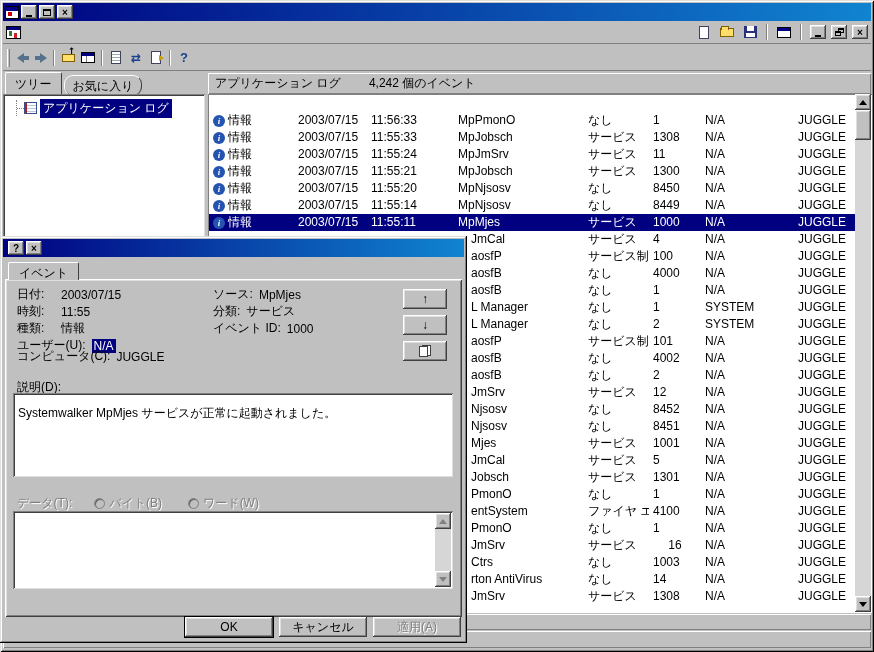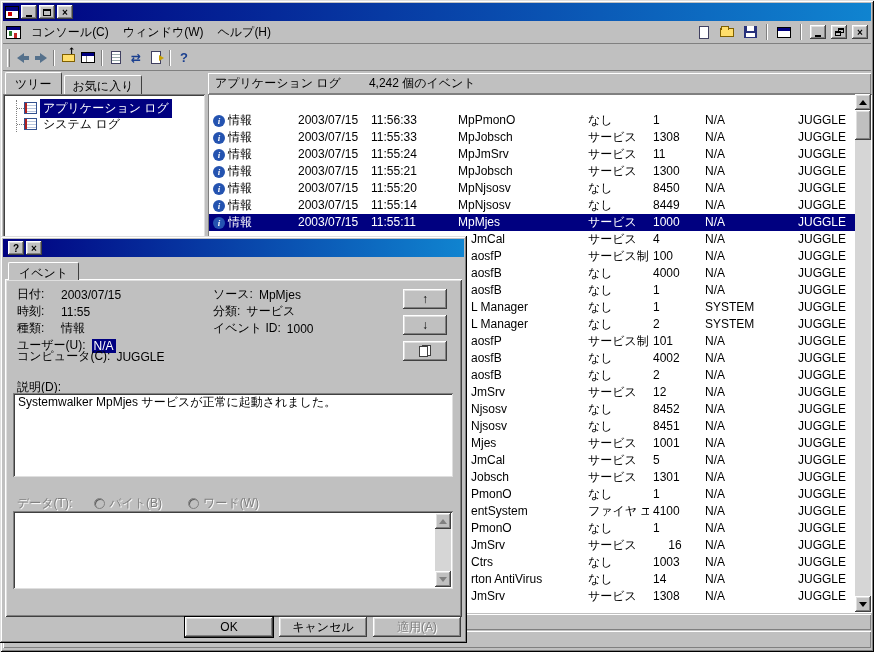--- a/index.html
+++ b/index.html
@@ -65,21 +65,21 @@
   .act-item { padding:4px 8px; white-space:nowrap; }
   .arr { display:flex; align-items:center; margin:0 3px; flex:none; }
   .arr .head-l { width:0; height:0; border-top:5px solid transparent; border-bottom:5px solid transparent; border-right:7px solid #55718c; }
   .arr .head-r { width:0; height:0; border-top:5px solid transparent; border-bottom:5px solid transparent; border-left:7px solid #55718c; }
   .arr .tail { width:5px; height:4px; background:#55718c; }
 
   
   .tabband { position:absolute; left:3px; top:72px; width:868px; height:22px; }
   .tab { position:relative; display:inline-block; padding:3px 9px 2px; background:#c0c0c0; margin-left:2px;
     border-top:1px solid #fff; border-left:1px solid #fff; border-right:1px solid #404040; border-radius:2px 2px 0 0; }
-  .tab.inactive { padding:2px 8px 1px; top:2px; background:#c0c0c0; box-shadow:inset 0 -1px #808080; }
+  .tab.inactive { padding:2px 8px 1px; top:2px; background:#c0c0c0; box-shadow:inset 0 -1px #808080;border-radius:9px; }
   .descbar { position:absolute; left:205px; top:1px; width:663px; height:21px; background:#c0c0c0;
     box-shadow: inset 1px 1px #fff, inset -1px -1px #808080; display:flex; align-items:center; padding:0 7px; }
   .descbar .cnt { margin-left:28px; }
 
   
   .tree-panel { position:absolute; left:3px; top:94px; width:202px; height:519px; background:#fff;
     box-shadow: inset 1px 1px #808080, inset -1px -1px #dfdfdf, inset 2px 2px #404040, inset -2px -2px #fff; padding:6px 2px 2px 4px; }
   .trow { height:16px; display:flex; align-items:center; white-space:nowrap; }
   .trow .lbl { padding:1px 3px; margin-left:3px; }
   .trow.selected .lbl { background:#000080; color:#fff; }
@@ -138,21 +138,21 @@
   .f-line .l1 { flex:0 0 44px; } .f-line .v1 { flex:0 0 152px; }
   .f-line .l2 { margin-right:6px; } 
   .sel-val { background:#000080; color:#fff; padding:0 2px; }
   .navbtn { position:absolute; left:398px; width:44px; height:20px; background:#c0c0c0; border:none; font:12px "Liberation Sans",sans-serif;
     box-shadow: inset -1px -1px #404040, inset 1px 1px #fff, inset -2px -2px #808080, inset 2px 2px #dfdfdf;
     display:flex; align-items:center; justify-content:center; }
   .copy-icon { position:relative; width:12px; height:12px; display:inline-block; }
   .copy-icon::before, .copy-icon::after { content:""; position:absolute; width:7px; height:9px; background:#fff; border:1px solid #404040; }
   .copy-icon::before { right:0; top:0; } .copy-icon::after { left:0; bottom:0; }
   .desc-label { position:absolute; left:12px; top:100px; }
-  .desc-box { position:absolute; left:8px; top:114px; width:440px; height:84px; background:#fff; padding:1px 5px;
+  .desc-box { position:absolute; left:8px; top:114px; width:440px; height:84px; background:#fff; padding:12px 5px;
     box-shadow: inset 1px 1px #808080, inset -1px -1px #dfdfdf, inset 2px 2px #404040, inset -2px -2px #fff; overflow:hidden; }
   .data-line { position:absolute; left:12px; top:216px; display:flex; align-items:flex-end; }
   .disabled-text { color:#808080; text-shadow:1px 1px 0 #fff; }
   .radio { width:11px; height:11px; border-radius:50%; background:#c0c0c0; border:1px solid #808080;
     box-shadow: inset 1px 1px #606060; margin-right:4px; flex:none; }
   .rgroup { display:flex; align-items:center; }
   .data-box { position:absolute; left:8px; top:232px; width:440px; height:78px; background:#fff;
     box-shadow: inset 1px 1px #808080, inset -1px -1px #dfdfdf, inset 2px 2px #404040, inset -2px -2px #fff; }
   .data-box .vscroll { right:2px; top:2px; bottom:2px; }
   .dlg-buttons { position:absolute; right:6px; bottom:6px; display:flex; gap:6px; }
@@ -177,21 +177,20 @@
     <span class="tbtn">
         <span class="g-max"></span>
       </span>
     <span class="tbtn">
         <span>×</span>
       </span>
   </div>
 
   <div class="menubar">
     <span class="childicon"></span>
-    <span id="menu-items"><span class="menu-item">コンソール(C)</span><span class="menu-item">ウィンドウ(W)</span><span class="menu-item">ヘルプ(H)</span></span>
     <span class="mb-right">
       <span class="ic ic-new">
           <i></i>
         </span>
       <span class="ic ic-open">
           <i></i>
         </span>
       <span class="ic ic-save">
           <i></i>
         </span>
@@ -255,25 +254,20 @@
       <span class="cnt">4,242 個のイベント</span>
     </span>
   </div>
 
   <div class="tree-panel">
     <div class="tree-children" id="tree-children">
         <div class="trow selected">
           <span class="stub"></span>
           <span class="ic-log"></span>
           <span class="lbl">アプリケーション ログ</span>
-        </div>
-        <div class="trow">
-          <span class="stub"></span>
-          <span class="ic-log"></span>
-          <span class="lbl">システム ログ</span>
         </div>
       </div>
   </div>
 
   <div class="list-panel">
     <div class="lheader" id="list-header">
         <div class="hcell" style="width: 85px;">種類</div>
         <div class="hcell" style="width: 73px;">日付</div>
         <div class="hcell" style="width: 87px;">時刻</div>
         <div class="hcell" style="width: 130px;">ソース</div>

